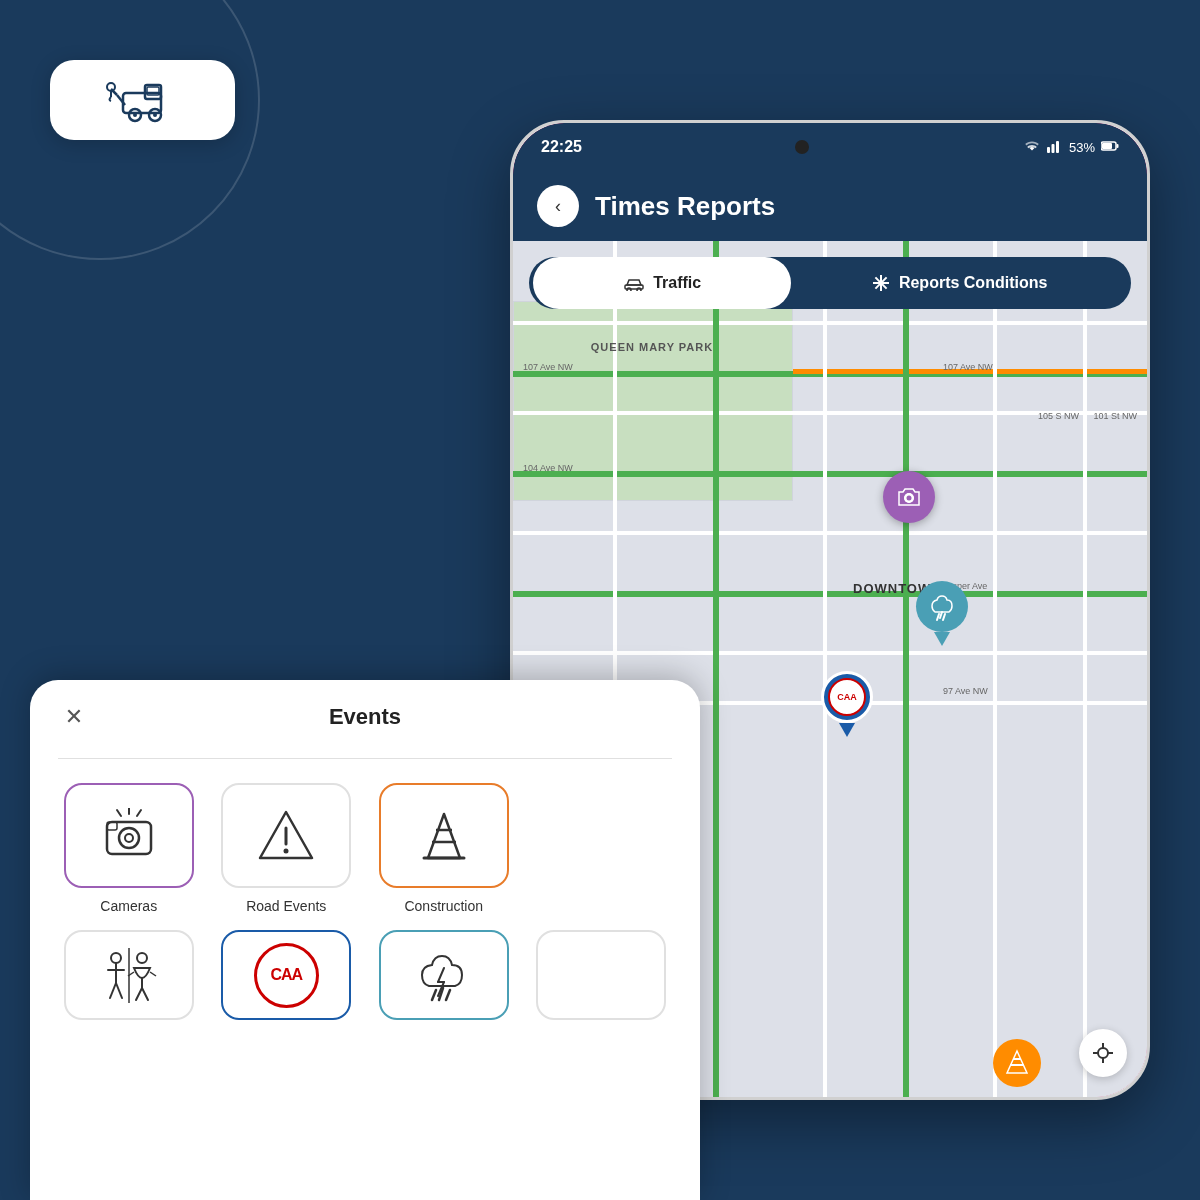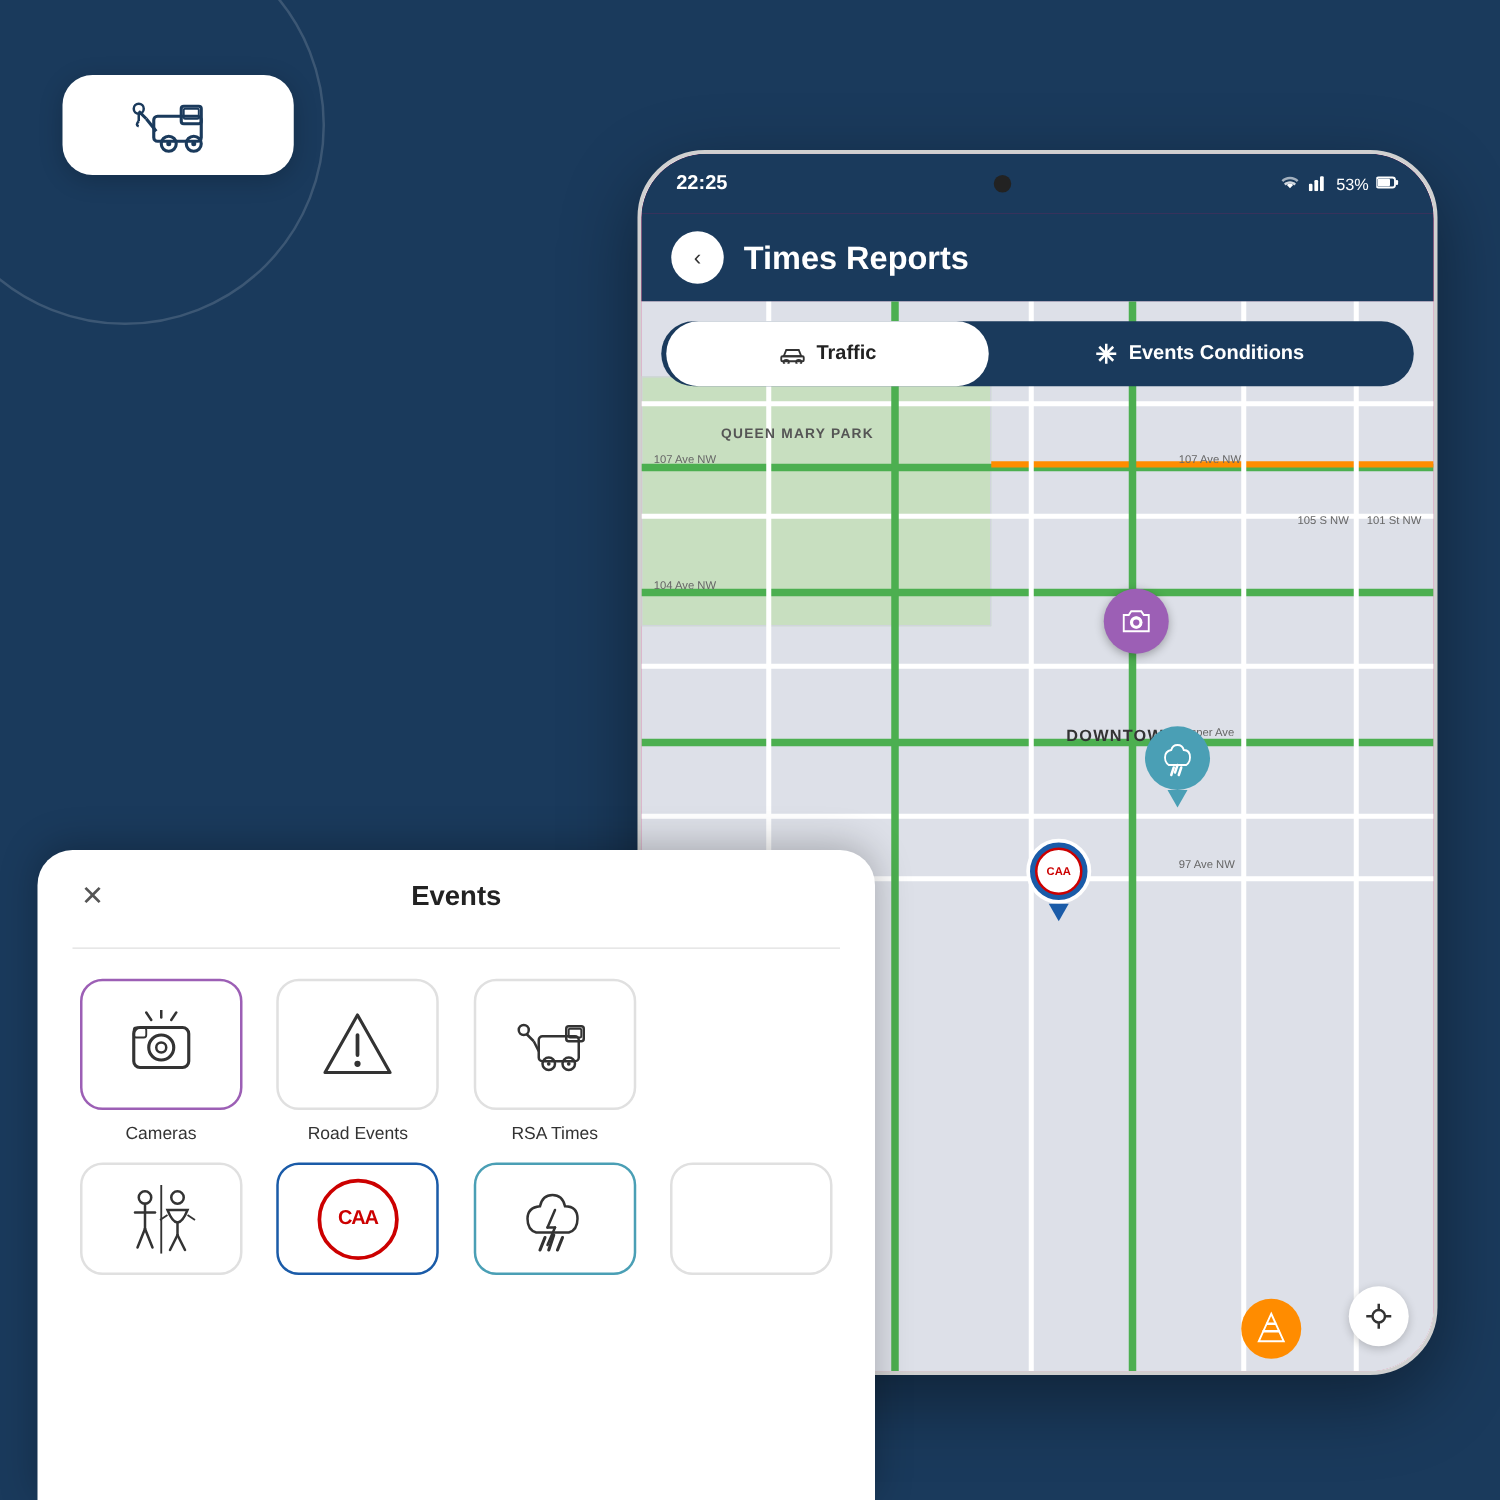--- a/index.html
+++ b/index.html
@@ -559,21 +559,21 @@
 
         <div class="street-h orange" style="top:128px;left:280px;right:0;"></div>
 
         <div class="street-v" style="left:100px;"></div>
         <div class="street-v major" style="left:200px;"></div>
         <div class="street-v" style="left:310px;"></div>
         <div class="street-v major" style="left:390px;"></div>
         <div class="street-v" style="left:480px;"></div>
         <div class="street-v" style="left:570px;"></div>
 
-        <div class="map-label" style="left:50px;top:100px;width:150px;">QUEEN MARY PARK</div>
+        <div class="map-label" style="left:64px;top:100px;width:150px;">QUEEN MARY PARK</div>
         <div class="downtown-label" style="left:340px;top:340px;">DOWNTOWN</div>
 
         <div class="street-label" style="left:10px;top:121px;">107 Ave NW</div>
         <div class="street-label" style="left:430px;top:121px;">107 Ave NW</div>
         <div class="street-label" style="left:10px;top:222px;">104 Ave NW</div>
         <div class="street-label" style="left:430px;top:340px;">Jasper Ave</div>
         <div class="street-label" style="left:430px;top:445px;">97 Ave NW</div>
         <div class="street-label" style="right:10px;top:170px;">101 St NW</div>
         <div class="street-label" style="right:68px;top:170px;">105 S NW</div>
       </div>
@@ -589,21 +589,21 @@
           <span>Traffic</span>
         </div>
         <div class="tab-highway">
           <svg width="20" height="20" viewBox="0 0 20 20" fill="white">
             <line x1="10" y1="2" x2="10" y2="18" stroke="white" stroke-width="2"></line>
             <line x1="2" y1="10" x2="18" y2="10" stroke="white" stroke-width="2"></line>
             <line x1="4.4" y1="4.4" x2="15.6" y2="15.6" stroke="white" stroke-width="2"></line>
             <line x1="15.6" y1="4.4" x2="4.4" y2="15.6" stroke="white" stroke-width="2"></line>
             <circle cx="10" cy="10" r="2" fill="white"></circle>
           </svg>
-          <span>Events Conditions</span>
+          <span>Reports Conditions</span>
         </div>
       </div>
 
       <div class="marker-camera" style="left:370px;top:230px;">
         <svg width="28" height="24" viewBox="0 0 28 24" fill="white">
           <circle cx="14" cy="13" r="5" fill="white"></circle>
           <circle cx="14" cy="13" r="2.5" fill="#9c5fb5"></circle>
           <path d="M4 7h4l2-3h8l2 3h4v13H4z" stroke="white" stroke-width="1.5" fill="none"></path>
           <circle cx="14" cy="13" r="4" stroke="white" stroke-width="1.5" fill="none"></circle>
         </svg>
@@ -686,40 +686,35 @@
       <div class="layer-icon-box">
         <svg width="60" height="60" viewBox="0 0 60 60" fill="none">
           <polygon points="30,6 56,52 4,52" stroke="#333" stroke-width="2.5" fill="none" stroke-linejoin="round"></polygon>
           <line x1="30" y1="22" x2="30" y2="38" stroke="#333" stroke-width="3" stroke-linecap="round"></line>
           <circle cx="30" cy="45" r="2.5" fill="#333"></circle>
         </svg>
       </div>
       <span class="layer-label">Road Events</span>
     </div>
 
-
     <div class="layer-item">
-      <div class="layer-icon-box">
-        <svg width="70" height="50" viewBox="0 0 70 50" fill="none">
-
-          <rect x="22" y="18" width="32" height="20" rx="3" stroke="#333" stroke-width="2"></rect>
-          <rect x="44" y="10" width="14" height="12" rx="2" stroke="#333" stroke-width="2"></rect>
-          <rect x="46" y="12" width="10" height="7" rx="1" stroke="#333" stroke-width="1.5"></rect>
-          <circle cx="30" cy="40" r="5" stroke="#333" stroke-width="2"></circle>
-          <circle cx="30" cy="40" r="1.5" fill="#333"></circle>
-          <circle cx="46" cy="40" r="5" stroke="#333" stroke-width="2"></circle>
-          <circle cx="46" cy="40" r="1.5" fill="#333"></circle>
-
-          <line x1="18" y1="22" x2="22" y2="30" stroke="#333" stroke-width="2"></line>
-          <line x1="12" y1="16" x2="18" y2="22" stroke="#333" stroke-width="2"></line>
-          <circle cx="10" cy="13" r="4" stroke="#333" stroke-width="2"></circle>
+      <div class="layer-icon-box active-orange">
+        <svg width="60" height="60" viewBox="0 0 60 60" fill="none">
+
+          <polygon points="30,8 46,52 14,52" stroke="#333" stroke-width="2.5" fill="none" stroke-linejoin="round"></polygon>
+
+          <line x1="18" y1="36" x2="42" y2="36" stroke="#333" stroke-width="2.5"></line>
+          <line x1="22" y1="24" x2="38" y2="24" stroke="#333" stroke-width="2.5"></line>
+
+          <line x1="10" y1="52" x2="50" y2="52" stroke="#333" stroke-width="3" stroke-linecap="round"></line>
         </svg>
       </div>
-      <span class="layer-label">RSA Times</span>
-    </div>
+      <span class="layer-label">Construction</span>
+    </div>
+
   </div>
 
   <div class="layers-grid-row2">
 
     <div class="layer-item layer-item-partial">
       <div class="layer-icon-box" style="height:90px;">
         <svg width="70" height="55" viewBox="0 0 70 55" fill="none">
 
           <circle cx="22" cy="10" r="5" stroke="#333" stroke-width="2" fill="none"></circle>
           <line x1="22" y1="15" x2="22" y2="35" stroke="#333" stroke-width="2" stroke-linecap="round"></line>

